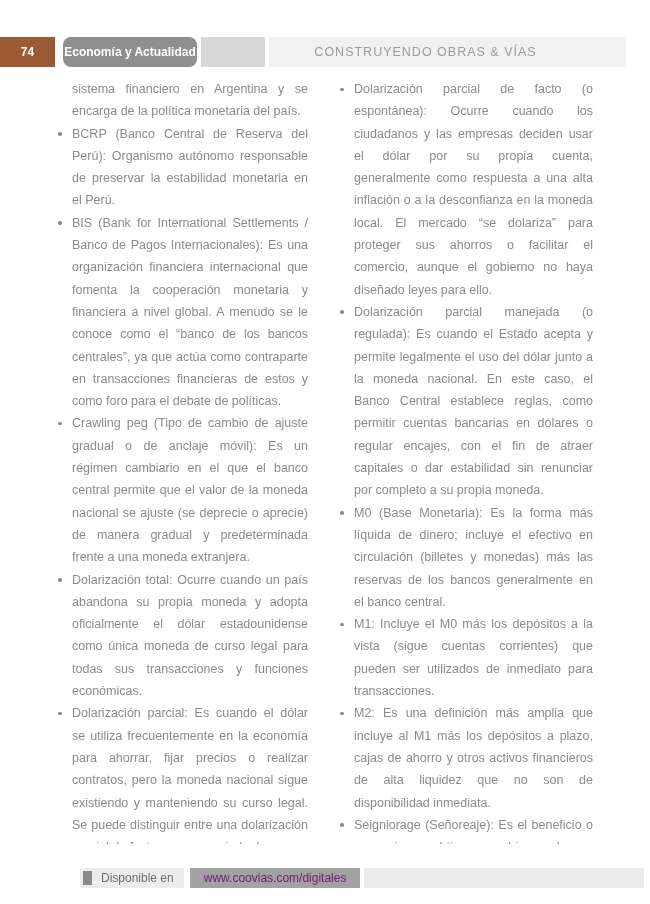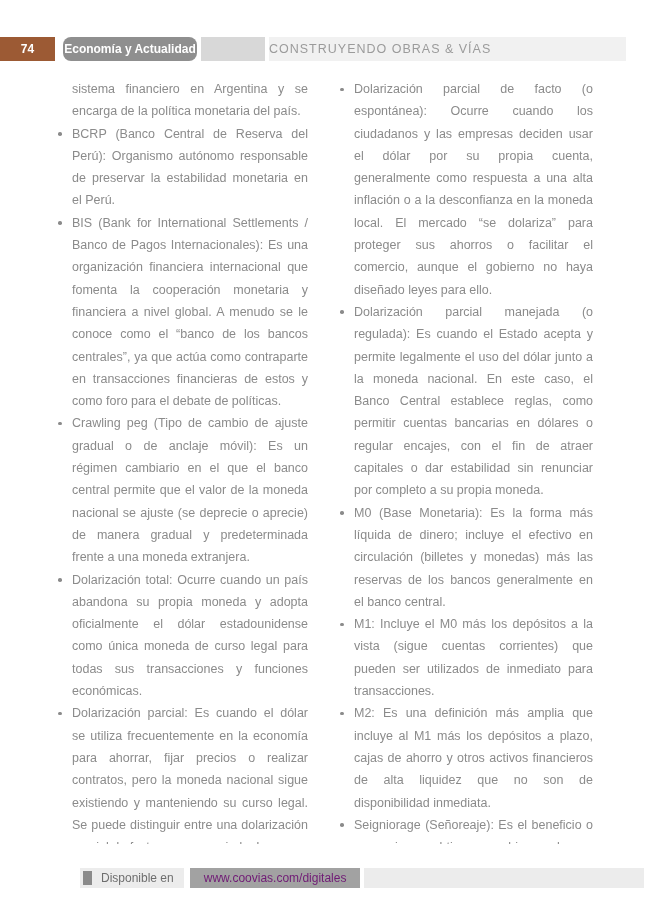--- a/index.html
+++ b/index.html
@@ -4,27 +4,27 @@
 <style>
   :root{
     --accent_brown:#9c5a34; --section_gray:#8f8f8f; --spacer_gray:#d8d8d8;
     --strip_gray:#f1f1f1; --strip_text:#9b9b9b; --body_text:#8b8b8b;
     --footer_strip:#ececec; --footer_label:#6e6e6e; --url_box:#a2a2a2; --square_gray:#8a8a8a;
   }
   *{margin:0;padding:0;box-sizing:border-box;}
   html,body{background:#fff;}
   body{width:650px;height:904px;font-family:"Liberation Sans",sans-serif;position:relative;overflow:hidden;}
 
-  .header{position:absolute;top:37px;left:0;right:24px;height:24px;display:flex;align-items:stretch;}
+  .header{position:absolute;top:37px;left:0;right:24px;height:30px;display:flex;align-items:stretch;}
   .page-num{width:55px;background:var(--accent_brown);color:#fff;font-size:12px;font-weight:bold;
     display:flex;align-items:center;justify-content:center;}
   .section{margin-left:8px;width:134px;background:var(--section_gray);color:#fff;font-size:12px;font-weight:bold;
     display:flex;align-items:center;justify-content:center;white-space:nowrap;border-radius:8px;}
   .spacer-box{margin-left:4px;width:64px;background:var(--spacer_gray);}
-  .strip{margin-left:4px;flex:1;background:var(--strip_gray);display:flex;align-items:center;justify-content:flex-start;
+  .strip{margin-left:4px;flex:1;background:var(--strip_gray);display:flex;align-items:center;justify-content:center;
     padding-right:44px;color:var(--strip_text);font-size:12.5px;letter-spacing:1px;white-space:nowrap;}
 
   .columns{position:absolute;top:78px;left:55px;width:538px;height:766px;display:flex;overflow:hidden;}
   .col{width:253px;}
   .col.right{width:256px;margin-left:29px;}
   .item{position:relative;padding-left:17px;color:var(--body_text);font-size:12.5px;line-height:22.3px;
     text-align:justify;}
   .item.bulleted::before{content:"";position:absolute;left:3px;top:9.5px;width:3.5px;height:3.5px;border-radius:50%;
     background:var(--body_text);}
 

